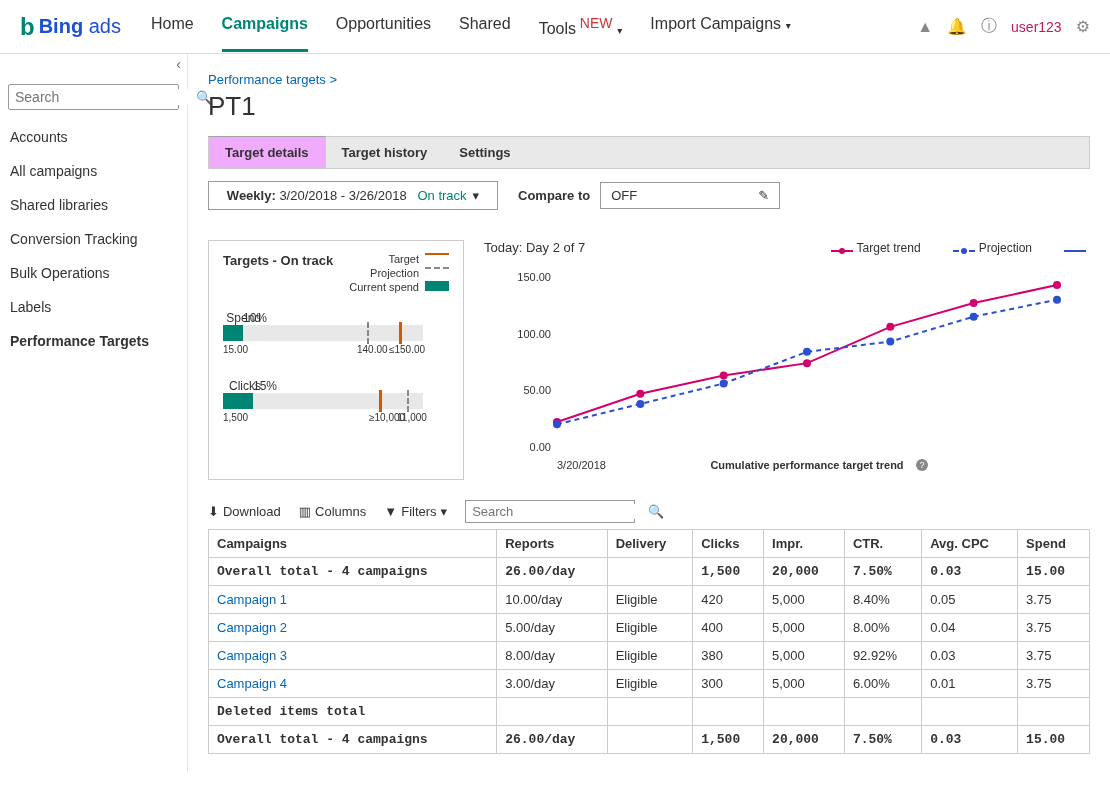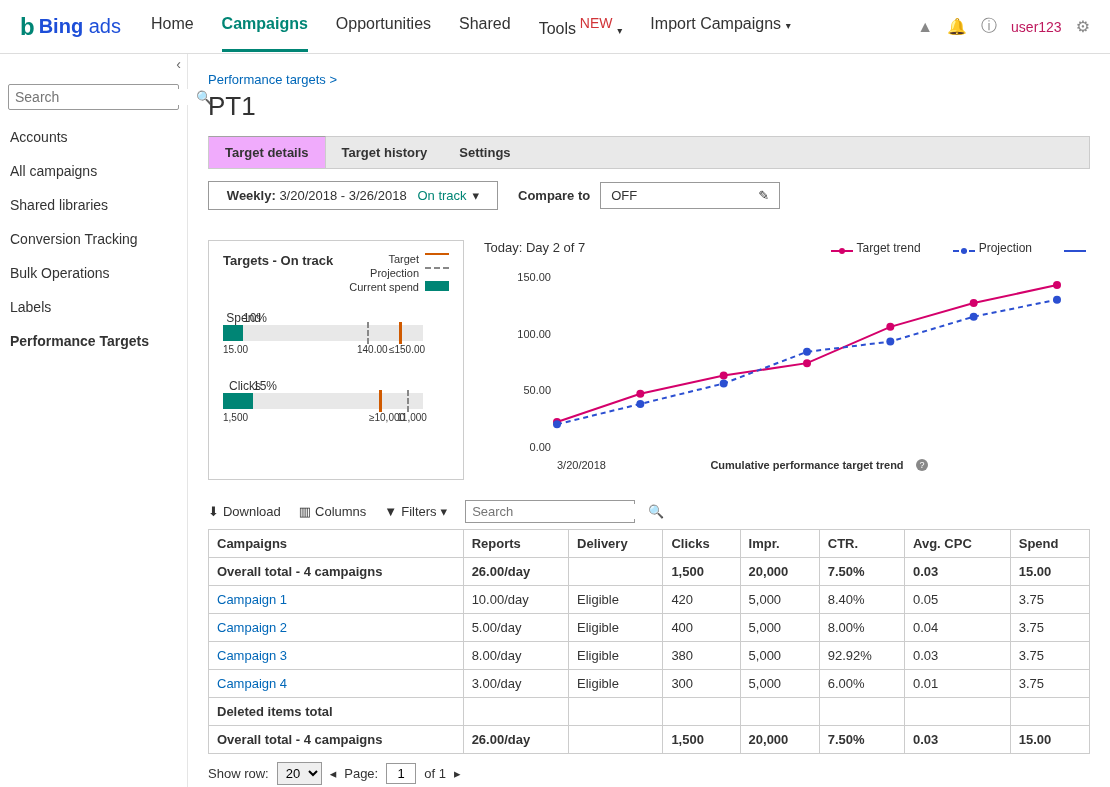--- a/index.html
+++ b/index.html
@@ -66,21 +66,21 @@
 svg.linechart { width: 100%; height: 210px; }
 .axis-text { font-size: 11px; fill: #333; }
 .toolbar2 { display: flex; align-items: center; gap: 18px; margin-top: 20px; margin-bottom: 6px; font-size: 13px; }
 .tbtn { display: flex; align-items: center; gap: 4px; cursor: pointer; }
 .tsearch { border: 1px solid #999; padding: 3px 6px; display: flex; align-items: center; width: 170px; }
 .tsearch input { border: none; outline: none; flex: 1; font-size: 13px; }
 table.grid { width: 100%; border-collapse: collapse; font-size: 13px; }
 table.grid th, table.grid td { border: 1px solid #ccc; padding: 6px 8px; text-align: left; }
 table.grid th { font-weight: 700; background: #fff; }
 .linkcell { color: #0067b8; cursor: pointer; }
-.boldrow td { font-weight: 700; }
+.boldrow td { font-weight: 700; font-family: Liberation Mono, monospace; }
 .pager { display: flex; align-items: center; gap: 8px; margin-top: 8px; font-size: 13px; }
 .pager select, .pager input { border: 1px solid #999; padding: 2px 4px; font-size: 13px; }
 .pager input { width: 30px; text-align: center; }
 </style>
 </head>
 <body>
 
 <div class="topbar">
   <div class="logo">
     <span class="logo-mark">b</span>
@@ -334,23 +334,14 @@
             <td></td>
             <td>1,500</td>
             <td>20,000</td>
             <td>7.50%</td>
             <td>0.03</td>
             <td>15.00</td>
           </tr>
         </tbody>
     </table>
 
-    <div class="pager">
-      <span>Show row:</span>
-      <select><option>20</option></select>
-      <span>◂</span>
-      <span>Page:</span>
-      <input value="1" style="">
-      <span>of 1</span>
-      <span>▸</span>
-    </div>
   </div>
 </div>
 
 </body></html>

